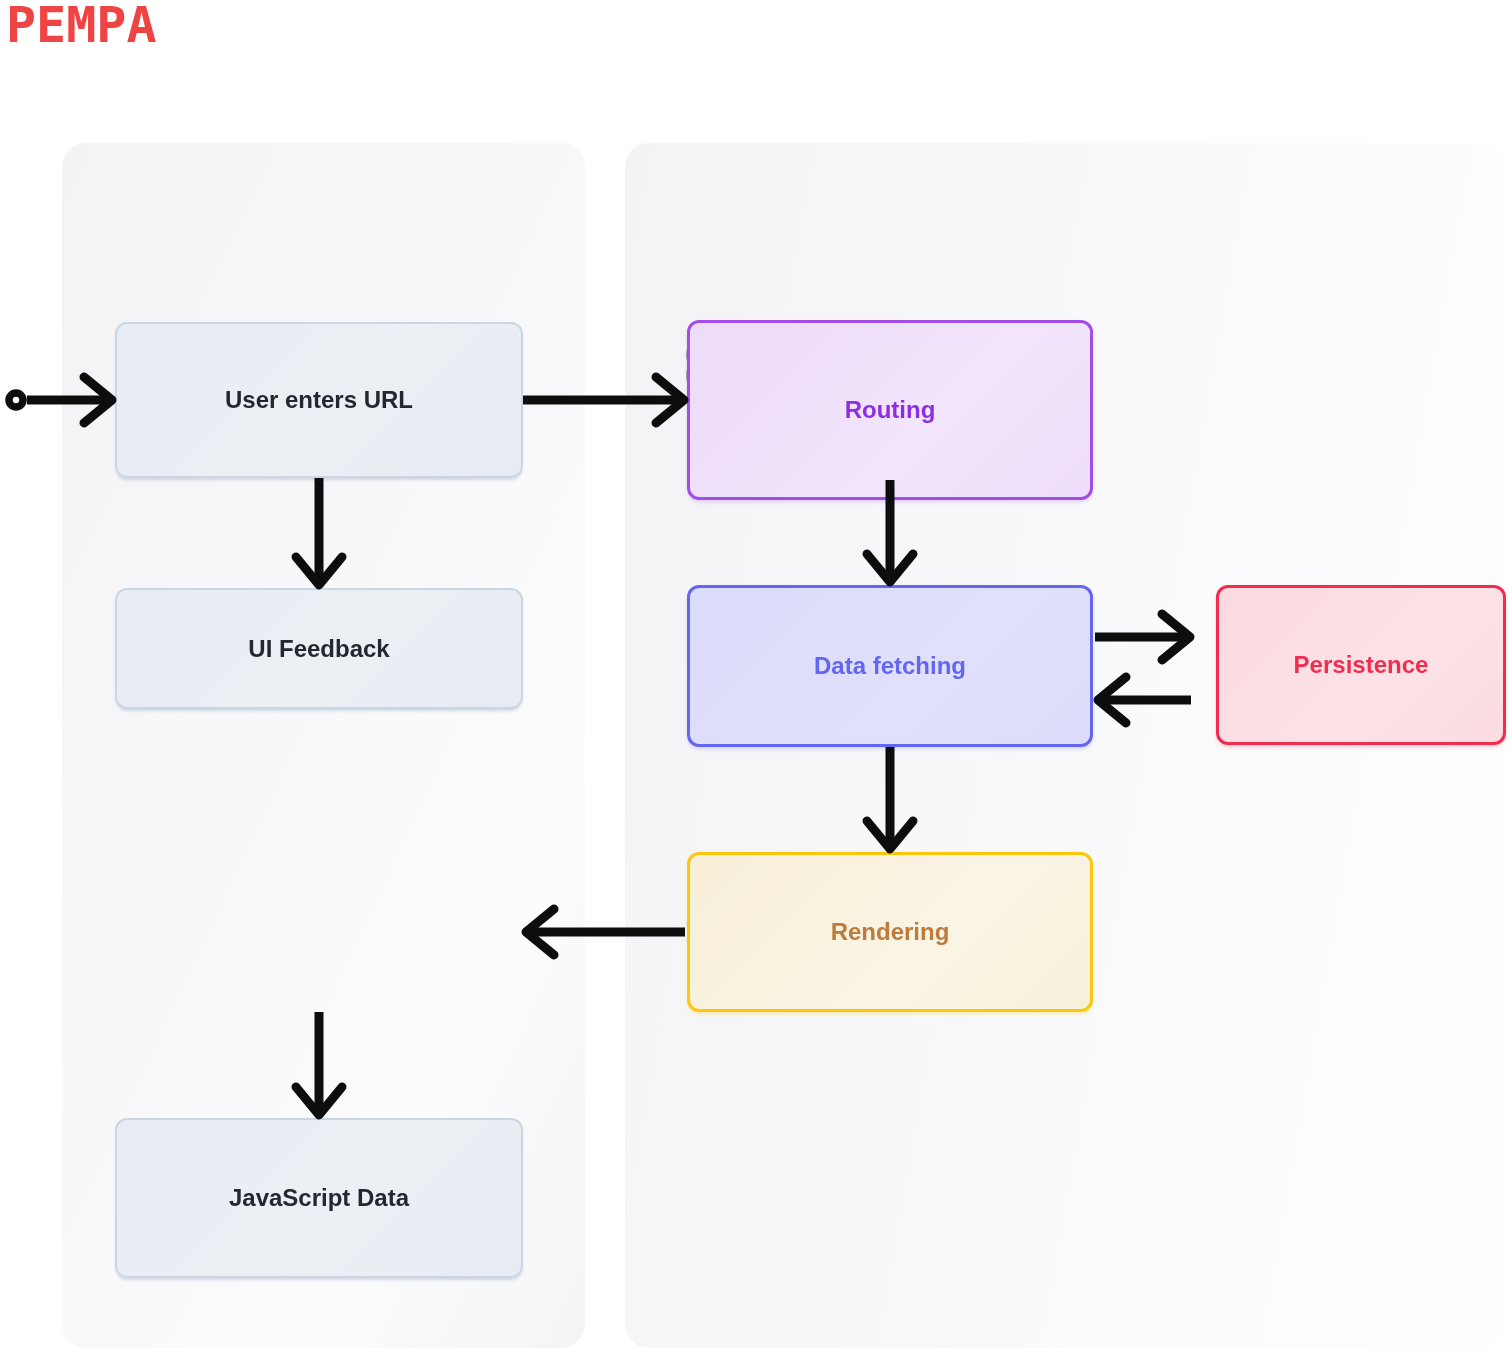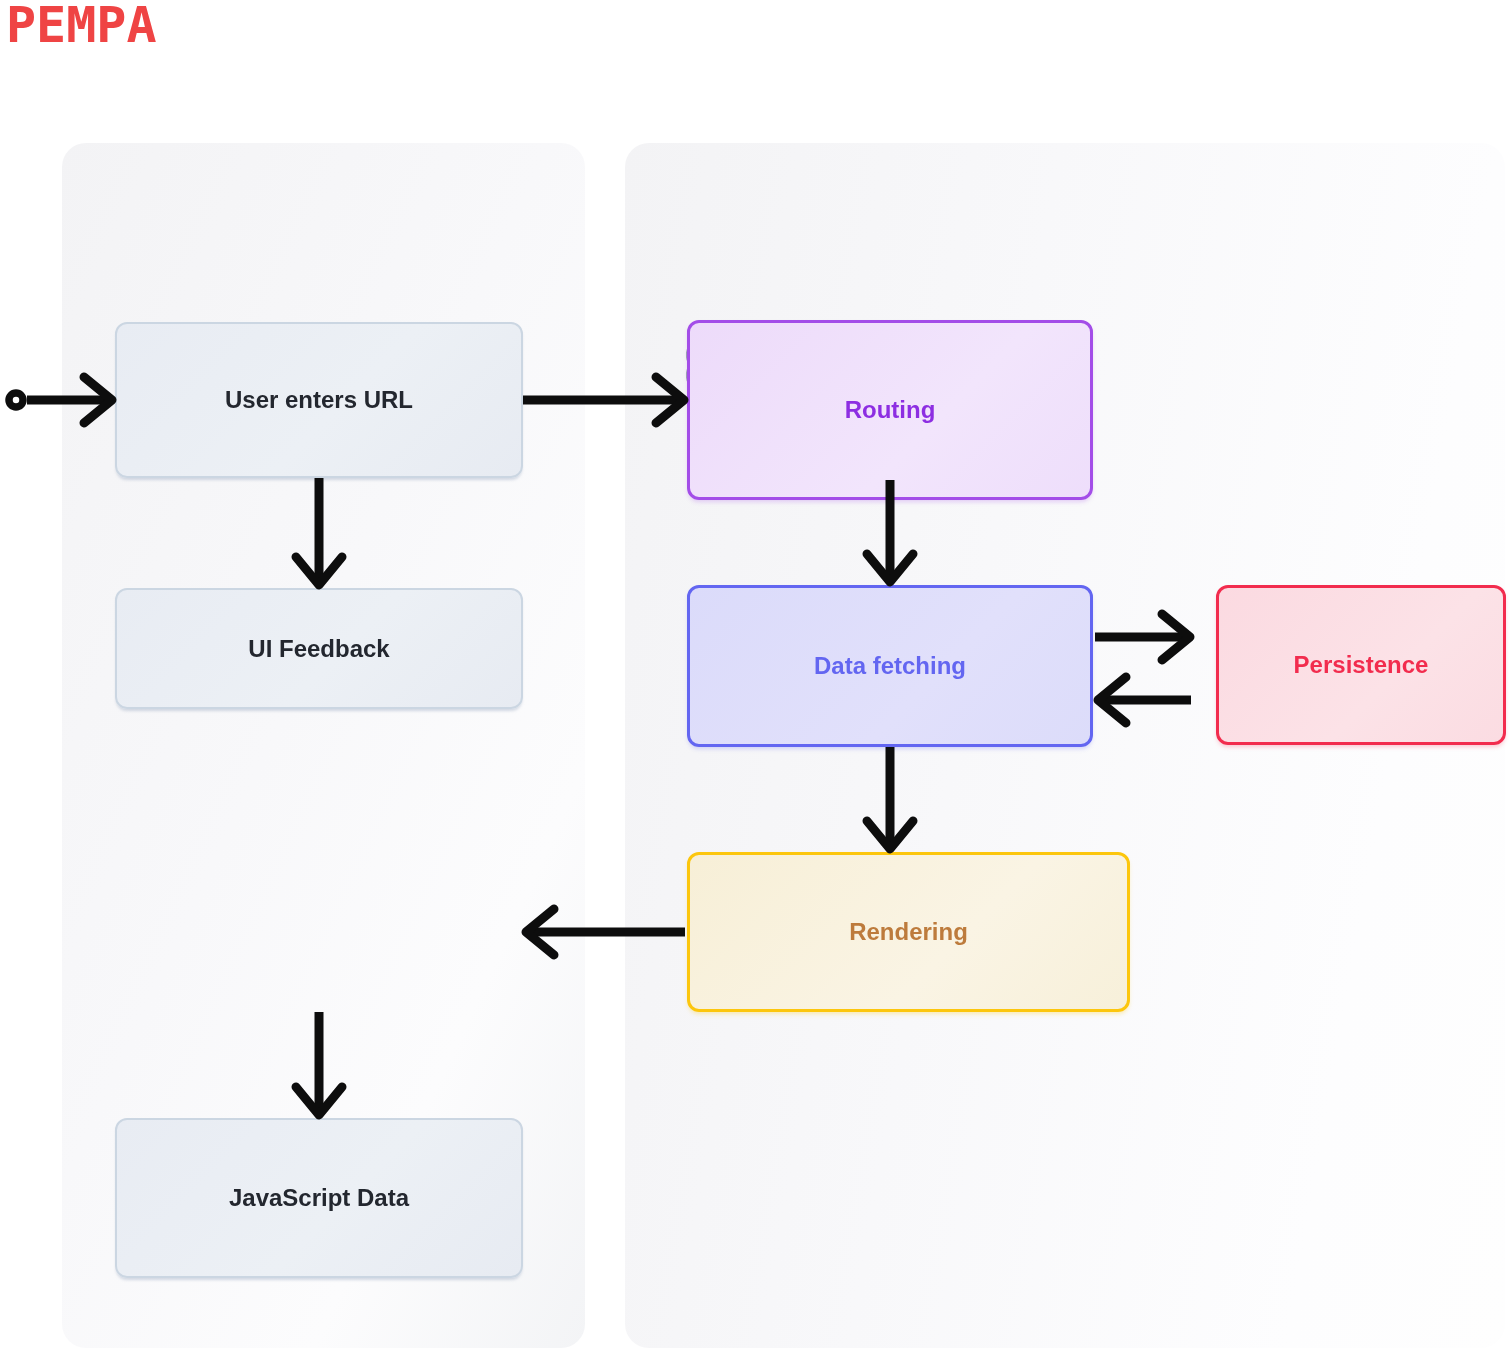--- a/index.html
+++ b/index.html
@@ -104,21 +104,21 @@
   }
   .node.data-fetching {
     left: 687px; top: 585px; width: 406px; height: 162px;
     background: linear-gradient(135deg, #dbdbfa 0%, #e1e0fb 60%, #dcdcfa 100%);
     border: 3px solid #6366f1;
     box-shadow: 0 3px 4px -1px rgba(99,102,241,0.25);
     color: #6366f1;
     text-align: right;
   }
   .node.rendering {
-    left: 687px; top: 852px; width: 443px; height: 160px;
+    left: 687px; top: 852px; width: 406px; height: 160px;
     background: linear-gradient(135deg, #f7efd7 0%, #faf4e4 60%, #f7f0da 100%);
     border: 3px solid #fcc60d;
     box-shadow: 0 3px 4px -1px rgba(252,198,13,0.3);
     color: #bd7b3c;
   }
   .node.persistence {
     left: 1172px; top: 585px; width: 290px; height: 160px;
     background: linear-gradient(135deg, #fbdae1 0%, #fce2e7 60%, #fbdce2 100%);
     border: 3px solid #f22c4e;
     box-shadow: 0 3px 4px -1px rgba(242,44,78,0.25);

